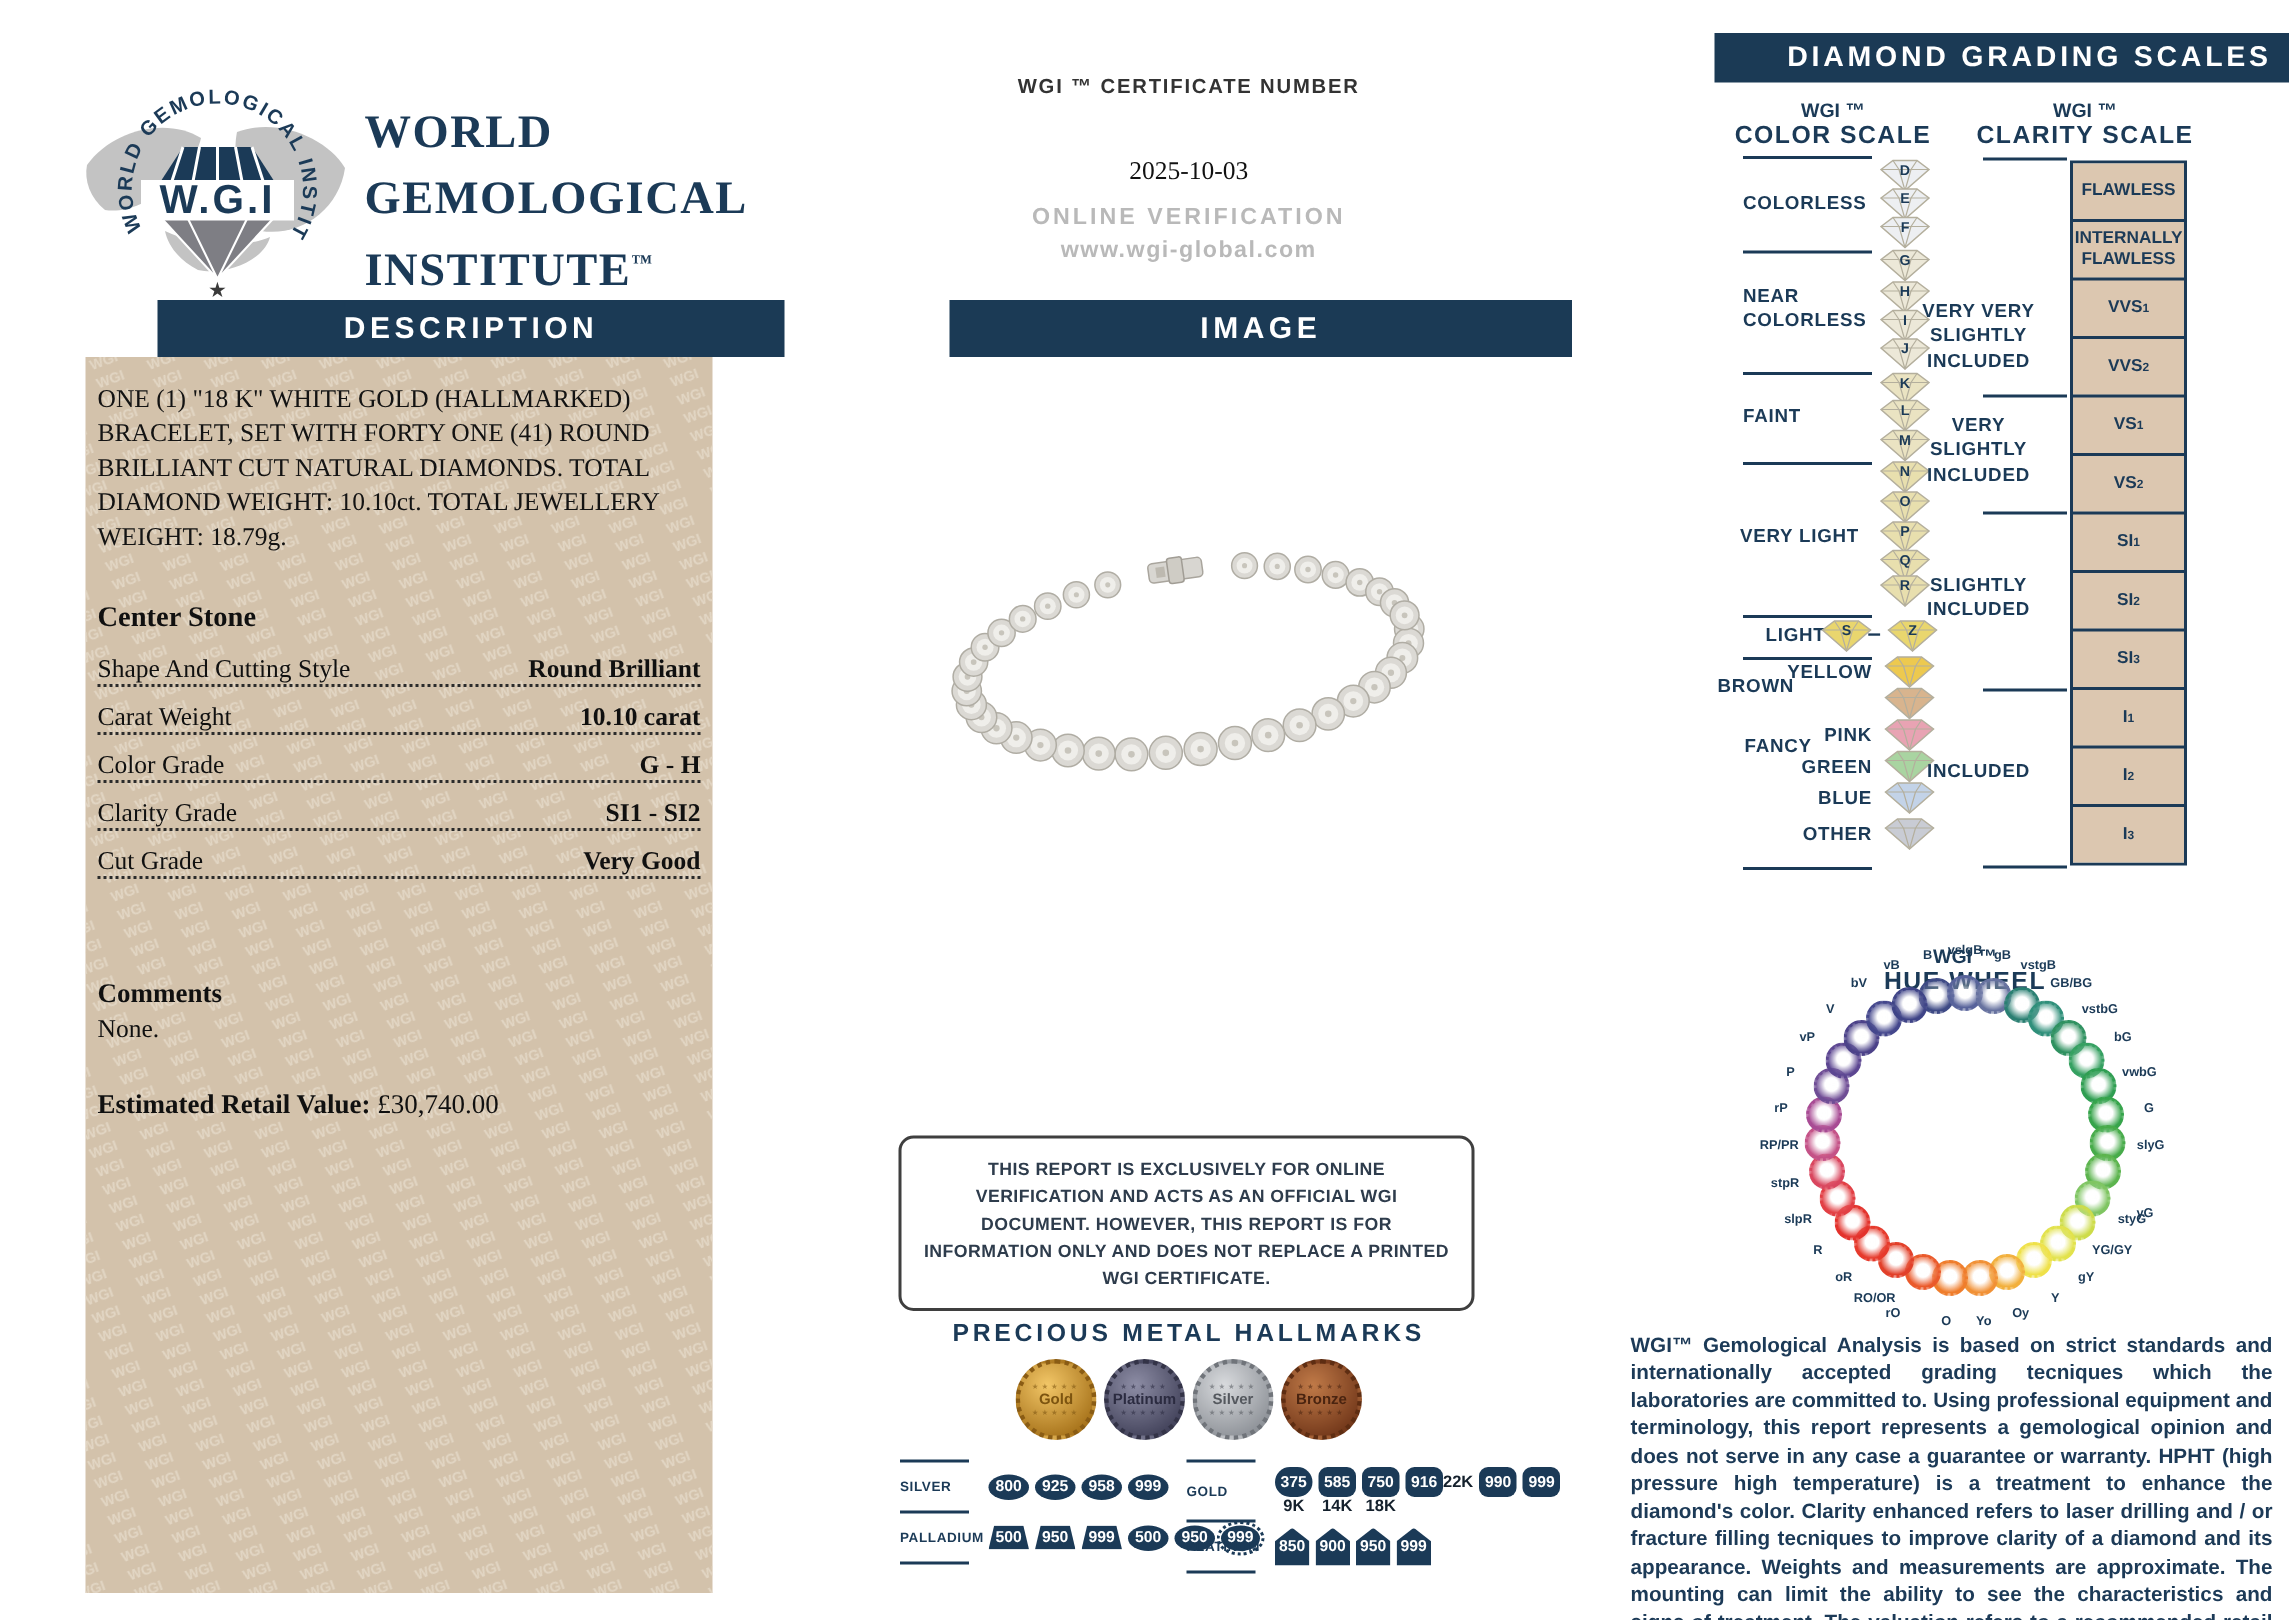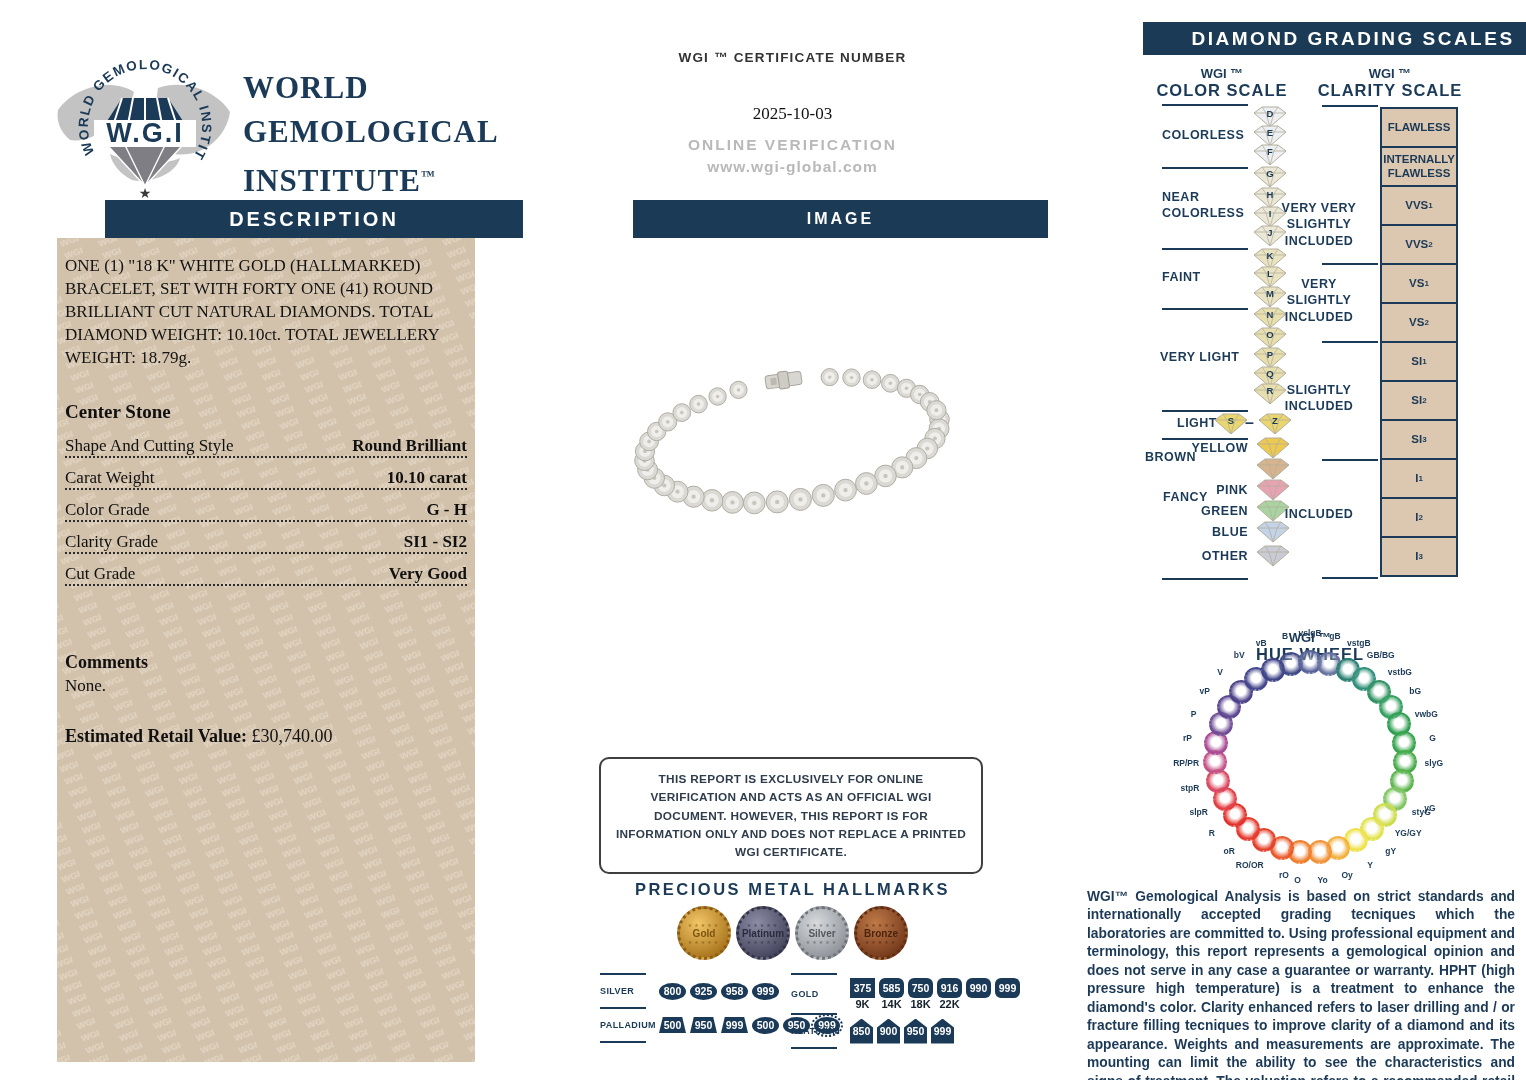--- a/index.html
+++ b/index.html
@@ -123,21 +123,21 @@
       <span style="font-weight:bold">Estimated Retail Value:</span>
       <span>£30,740.00</span>
     </div>
   </div>
 
   <div class="abs" style="left:585px;top:0;width:415px;height:1080px">
     <div class="abs cert-label" style="left:0;top:50px;width:415px">WGI ™ CERTIFICATE NUMBER</div>
     <div class="abs cert-date" style="left:0;top:104px;width:415px">2025-10-03</div>
     <div class="abs gray-b" style="left:0;top:158px;width:415px;font-size:15.5px;letter-spacing:1px">www.wgi-global.com</div>
     <div class="abs gray-b" style="left:0;top:136px;width:415px;font-size:15.5px;letter-spacing:2px">ONLINE VERIFICATION</div>
-    <div class="abs navy-bar" style="left:0;top:200px;width:415px;height:38px;font-size:16px;letter-spacing:3px">IMAGE</div>
+    <div class="abs navy-bar" style="left:0;top:200px;width:415px;height:38px;font-size:20px;letter-spacing:3px">IMAGE</div>
 
     <svg id="bracelet" class="abs" style="left:17px;top:318px" width="380" height="240" viewBox="0 0 380 240">
         <circle cx="337.5" cy="101.3" r="9.8" fill="#dbd9d4" stroke="#b0ada4" stroke-width="1"></circle>
         <circle cx="337.5" cy="101.3" r="6.1" fill="#efeeea"></circle>
         <circle cx="337.5" cy="101.3" r="2.0" fill="#c8c5bc"></circle>
         <circle cx="337.0" cy="110.8" r="10.0" fill="#dbd9d4" stroke="#b0ada4" stroke-width="1"></circle>
         <circle cx="337.0" cy="110.8" r="6.2" fill="#efeeea"></circle>
         <circle cx="337.0" cy="110.8" r="2.0" fill="#c8c5bc"></circle>
         <circle cx="332.9" cy="120.6" r="10.2" fill="#dbd9d4" stroke="#b0ada4" stroke-width="1"></circle>
         <circle cx="332.9" cy="120.6" r="6.3" fill="#efeeea"></circle>
@@ -300,32 +300,32 @@
           </div>
         </div>
         <div class="hm-line"></div>
       </div>
     <div class="abs" id="hmcol1" style="left:206px;top:970px;width:209px">
         <div class="hm-line"></div>
         <div class="hm-row">
           <div class="hm-metal">GOLD</div>
           <div style="display: flex; gap: 4px; align-items: flex-start;">
             <div style="display: flex; flex-direction: column; align-items: center;">
-              <div class="badge" style="width: 25px; height: 20px; border-radius: 0;">375</div>
+              <div class="badge" style="width: 25px; height: 20px; border-radius: 10px;">375</div>
               <div class="bsub">9K</div>
             </div>
             <div style="display: flex; flex-direction: column; align-items: center;">
               <div class="badge" style="width: 25px; height: 20px; border-radius: 6px;">585</div>
               <div class="bsub">14K</div>
             </div>
             <div style="display: flex; flex-direction: column; align-items: center;">
               <div class="badge" style="width: 25px; height: 20px; border-radius: 6px;">750</div>
               <div class="bsub">18K</div>
             </div>
-            <div style="display: flex; flex-direction: column; align-items: center;">
+            <div style="display: flex; flex-direction: row; align-items: center;">
               <div class="badge" style="width: 25px; height: 20px; border-radius: 6px;">916</div>
               <div class="bsub">22K</div>
             </div>
             <div class="badge" style="width: 25px; height: 20px; border-radius: 6px;">990</div>
             <div class="badge" style="width: 25px; height: 20px; border-radius: 6px;">999</div>
           </div>
         </div>
         <div class="hm-line"></div>
         <div class="hm-row">
           <div class="hm-metal">PLATINUM</div>
@@ -552,21 +552,21 @@
       <div class="wheel-label" style="position:absolute;left:305.8px;top:851.1px">gY</div>
       <div class="wheel-gem" style="position: absolute; left: 259.1px; top: 828.1px; border: 2px dotted rgb(239, 225, 74); background: radial-gradient(circle at 50% 45%, rgba(255, 255, 255, 0.85) 0%, rgba(255, 255, 255, 0.25) 30%, rgb(239, 225, 74) 72%);"></div>
       <div class="wheel-label" style="position:absolute;left:285.2px;top:865.4px">Y</div>
       <div class="wheel-gem" style="position: absolute; left: 241.4px; top: 835.6px; border: 2px dotted rgb(242, 176, 61); background: radial-gradient(circle at 50% 45%, rgba(255, 255, 255, 0.85) 0%, rgba(255, 255, 255, 0.25) 30%, rgb(242, 176, 61) 72%);"></div>
       <div class="wheel-label" style="position:absolute;left:262.1px;top:875.3px">Oy</div>
       <div class="wheel-gem" style="position: absolute; left: 222.6px; top: 839.5px; border: 2px dotted rgb(241, 145, 54); background: radial-gradient(circle at 50% 45%, rgba(255, 255, 255, 0.85) 0%, rgba(255, 255, 255, 0.25) 30%, rgb(241, 145, 54) 72%);"></div>
       <div class="wheel-label" style="position:absolute;left:237.5px;top:880.4px">Yo</div>
       <div class="wheel-gem" style="position: absolute; left: 203.4px; top: 839.5px; border: 2px dotted rgb(239, 125, 44); background: radial-gradient(circle at 50% 45%, rgba(255, 255, 255, 0.85) 0%, rgba(255, 255, 255, 0.25) 30%, rgb(239, 125, 44) 72%);"></div>
       <div class="wheel-label" style="position:absolute;left:212.5px;top:880.4px">O</div>
       <div class="wheel-gem" style="position: absolute; left: 184.6px; top: 835.6px; border: 2px dotted rgb(234, 90, 43); background: radial-gradient(circle at 50% 45%, rgba(255, 255, 255, 0.85) 0%, rgba(255, 255, 255, 0.25) 30%, rgb(234, 90, 43) 72%);"></div>
-      <div class="wheel-label" style="position:absolute;left:199px;top:875.3px">rO</div>
+      <div class="wheel-label" style="position:absolute;left:177px;top:875.3px">rO</div>
       <div class="wheel-gem" style="position: absolute; left: 166.9px; top: 828.1px; border: 2px dotted rgb(226, 64, 42); background: radial-gradient(circle at 50% 45%, rgba(255, 255, 255, 0.85) 0%, rgba(255, 255, 255, 0.25) 30%, rgb(226, 64, 42) 72%);"></div>
       <div class="wheel-label" style="position:absolute;left:164.8px;top:865.4px">RO/OR</div>
       <div class="wheel-gem" style="position: absolute; left: 151.1px; top: 817.1px; border: 2px dotted rgb(230, 58, 44); background: radial-gradient(circle at 50% 45%, rgba(255, 255, 255, 0.85) 0%, rgba(255, 255, 255, 0.25) 30%, rgb(230, 58, 44) 72%);"></div>
       <div class="wheel-label" style="position:absolute;left:144.2px;top:851.1px">oR</div>
       <div class="wheel-gem" style="position: absolute; left: 137.9px; top: 803.2px; border: 2px dotted rgb(227, 50, 44); background: radial-gradient(circle at 50% 45%, rgba(255, 255, 255, 0.85) 0%, rgba(255, 255, 255, 0.25) 30%, rgb(227, 50, 44) 72%);"></div>
       <div class="wheel-label" style="position:absolute;left:126.9px;top:832.9px">R</div>
       <div class="wheel-gem" style="position: absolute; left: 127.7px; top: 786.8px; border: 2px dotted rgb(226, 63, 68); background: radial-gradient(circle at 50% 45%, rgba(255, 255, 255, 0.85) 0%, rgba(255, 255, 255, 0.25) 30%, rgb(226, 63, 68) 72%);"></div>
       <div class="wheel-label" style="position:absolute;left:113.7px;top:811.6px">slpR</div>
       <div class="wheel-gem" style="position: absolute; left: 121px; top: 768.8px; border: 2px dotted rgb(217, 70, 94); background: radial-gradient(circle at 50% 45%, rgba(255, 255, 255, 0.85) 0%, rgba(255, 255, 255, 0.25) 30%, rgb(217, 70, 94) 72%);"></div>
       <div class="wheel-label" style="position:absolute;left:105.0px;top:788.1px">stpR</div>

